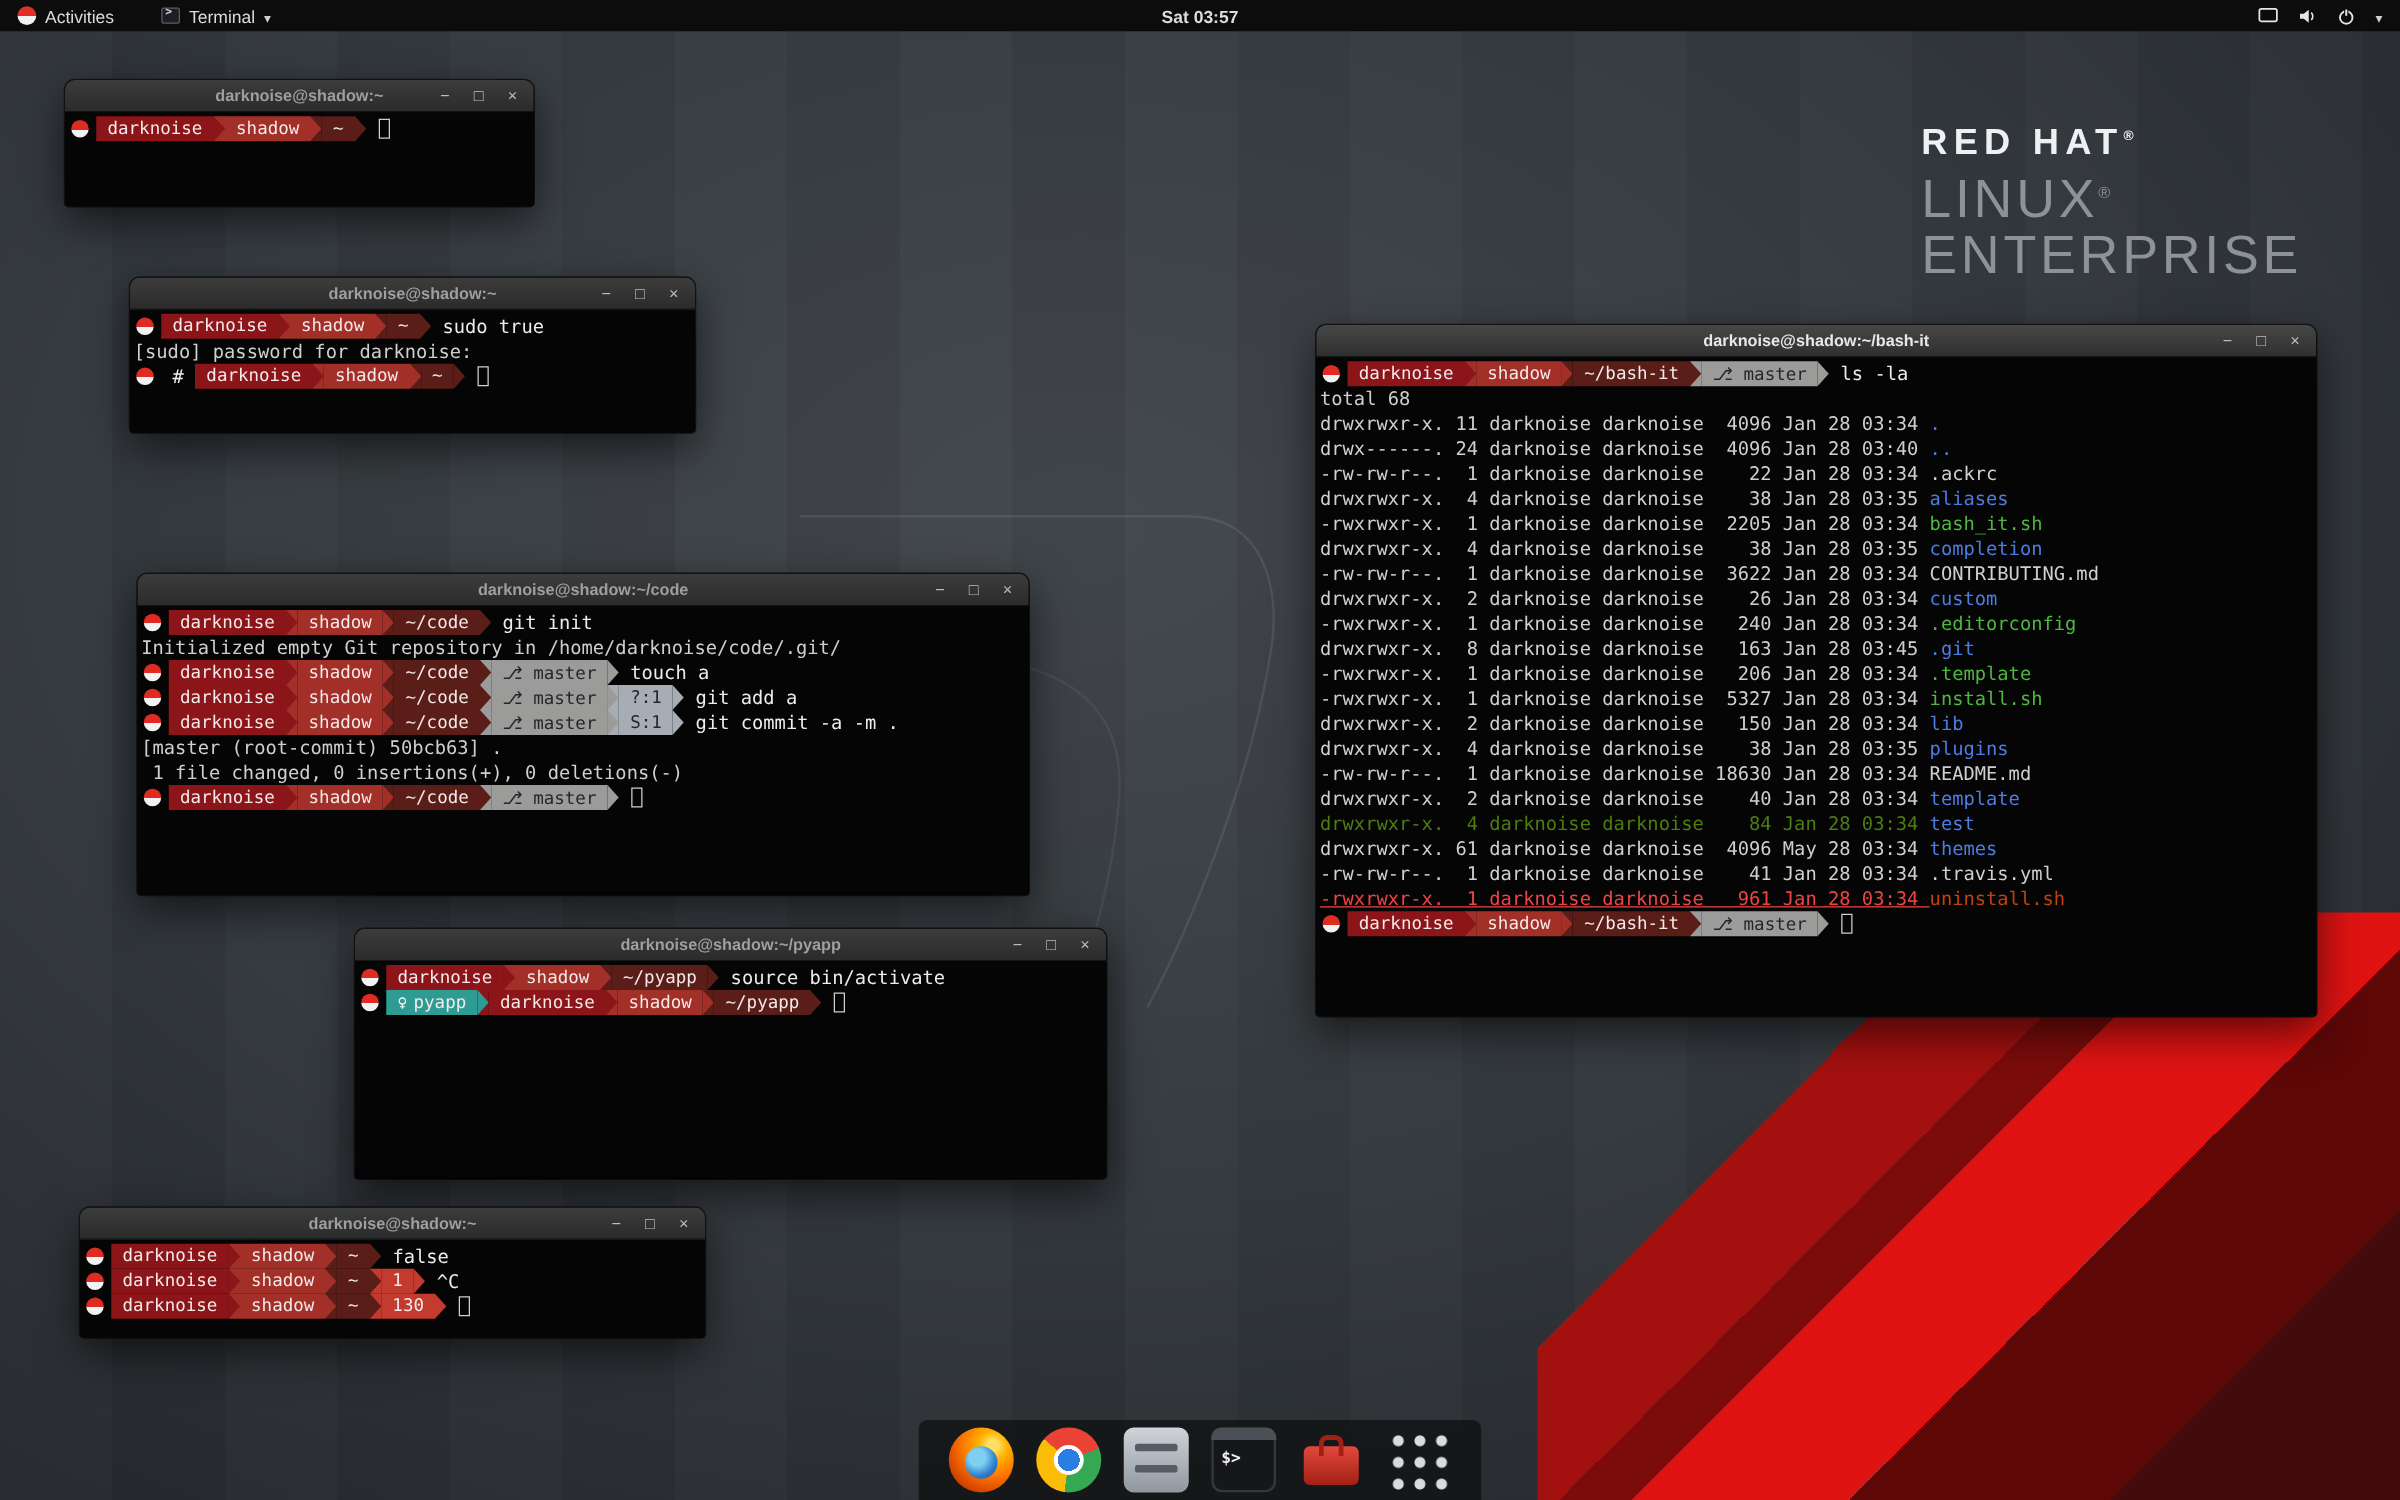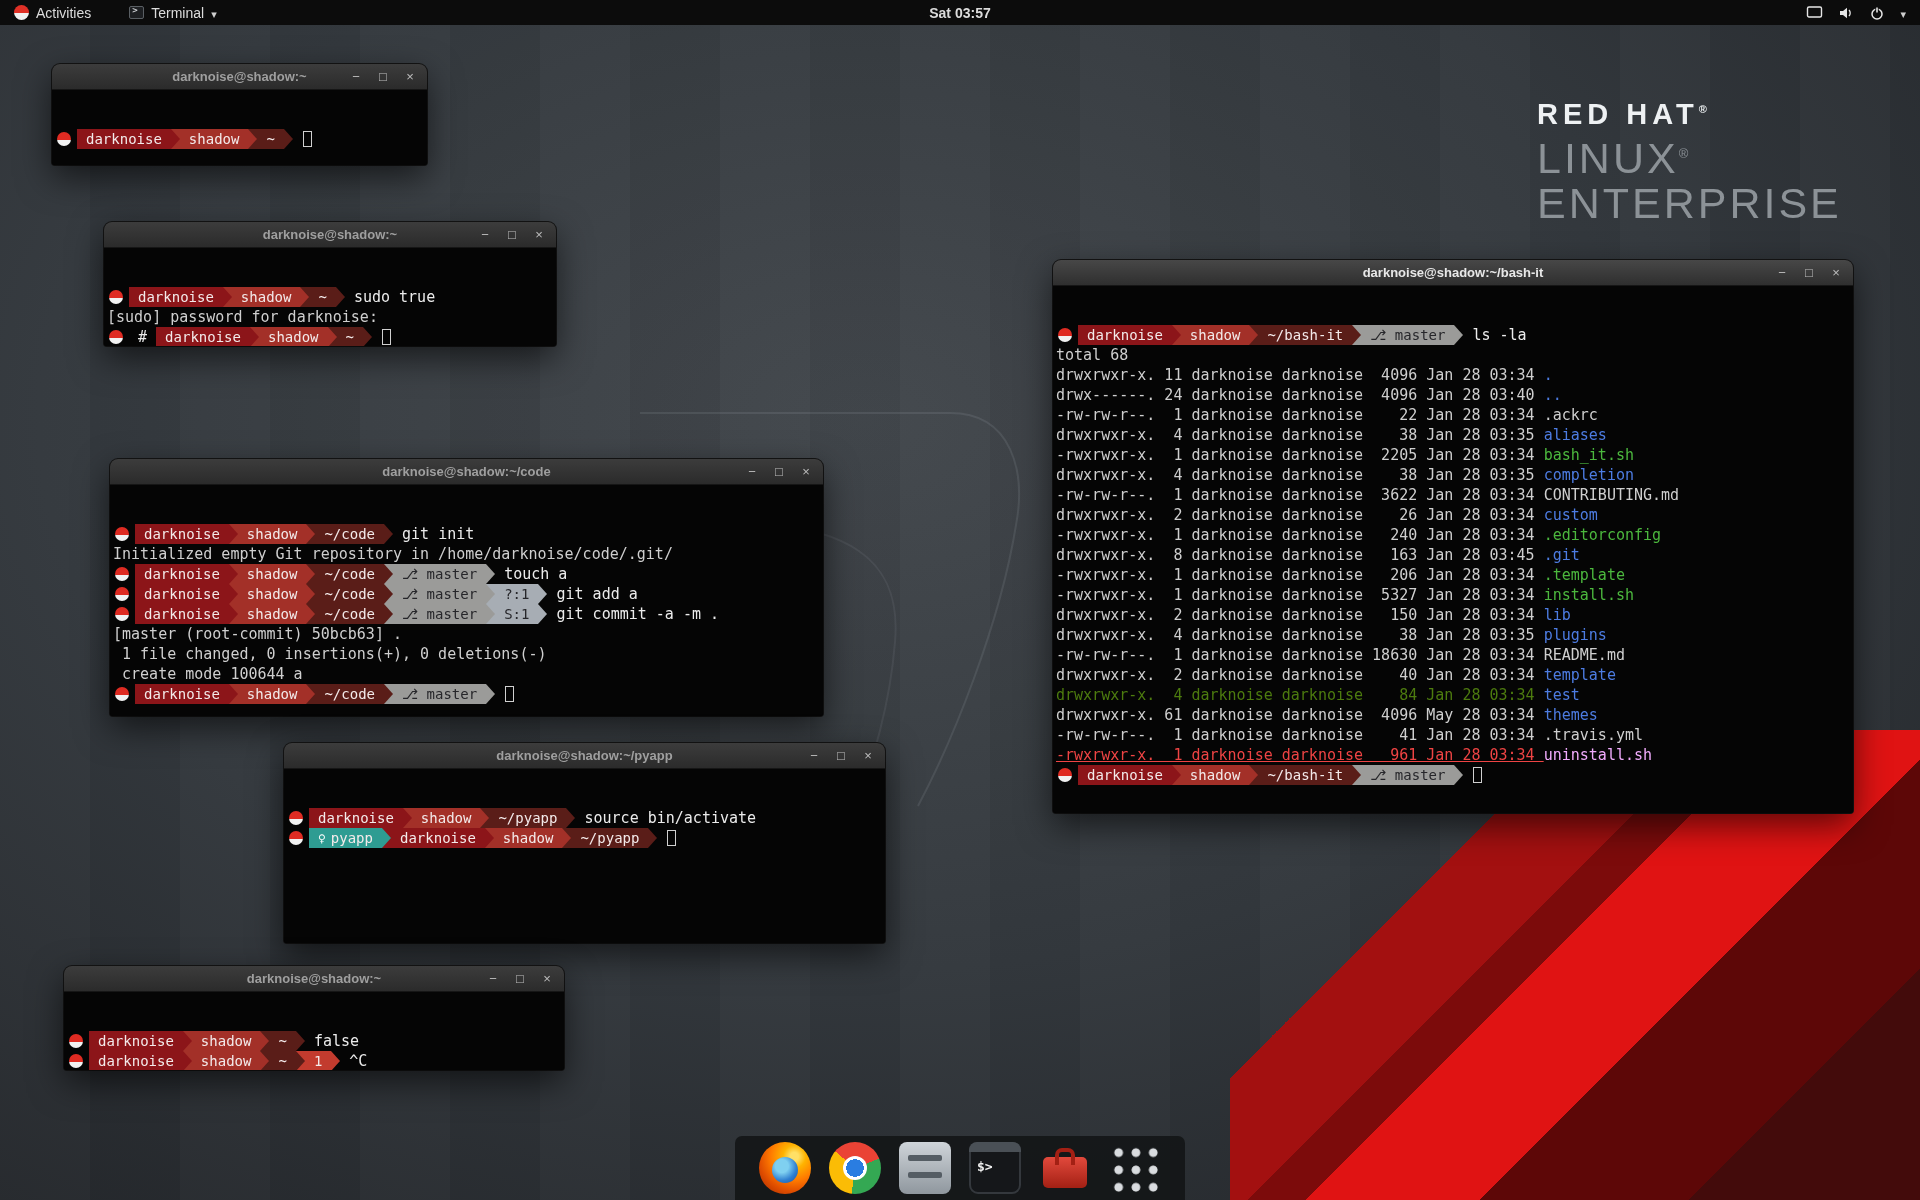--- a/index.html
+++ b/index.html
@@ -37,21 +37,21 @@
   .window{position:absolute;background:#050505;border-radius:8px 8px 3px 3px;overflow:hidden;
     box-shadow:0 12px 34px rgba(0,0,0,0.6), 0 0 0 1px #151515;}
   .titlebar{height:26px;background:linear-gradient(#3c3c3c,#2b2b2b);border-bottom:1px solid #161616;
     display:flex;align-items:center;position:relative;}
   .title{position:absolute;left:0;right:0;text-align:center;font-size:13px;font-weight:bold;color:#9f9f9f;pointer-events:none;}
   .focused .titlebar{background:linear-gradient(#474747,#2f2f2f);}
   .focused .title{color:#e8e8e8;}
   .winbtns{margin-left:auto;display:flex;gap:15px;padding-right:11px;z-index:1;}
   .wbtn{color:#bdbdbd;font-size:13px;line-height:26px;width:12px;text-align:center;cursor:default;}
   .term{position:absolute;top:26px;left:0;right:0;bottom:0;background:#050505;padding:3px 3px;
-    font-family:"DejaVu Sans Mono",monospace;font-size:15px;color:#d3d3d3;overflow:hidden;margin-top:36px;}
+    font-family:"DejaVu Sans Mono",monospace;font-size:15px;color:#d3d3d3;overflow:hidden;}
   .line{display:flex;align-items:center;height:20px;white-space:pre;}
   .seg{display:flex;align-items:center;height:20px;padding:0 9px;font-size:14px;flex:none;}
   .arr{width:0;height:0;border-top:10px solid transparent;border-bottom:10px solid transparent;
     border-left:9px solid transparent;flex:none;}
   .cursor{width:9px;height:16px;border:1px solid #d0d0d0;display:inline-block;flex:none;margin-left:1px;}
   .lic{width:14px;height:14px;border-radius:50%;margin:0 6px 0 2px;flex:none;
     background:linear-gradient(180deg,#df2b22 0 55%, #f2f2f2 55%);}
   .tic{margin-right:5px;}
   .tic.python-icon::before{content:"♀";color:#ffffff;font-size:13px;}
 
@@ -147,21 +147,20 @@
     </span>
   </div>
   <div class="term">
       <div class="line"><span class="lic"></span><span class="seg" style="background: rgb(140, 21, 25); color: rgb(243, 234, 234);">darknoise</span><span class="arr" style="border-left-color: rgb(140, 21, 25); border-top-color: rgb(163, 48, 40); border-bottom-color: rgb(163, 48, 40);"></span><span class="seg" style="background: rgb(163, 48, 40); color: rgb(243, 234, 234);">shadow</span><span class="arr" style="border-left-color: rgb(163, 48, 40); border-top-color: rgb(90, 29, 24); border-bottom-color: rgb(90, 29, 24);"></span><span class="seg" style="background: rgb(90, 29, 24); color: rgb(243, 234, 234);">~/code</span><span class="arr" style="border-left-color: rgb(90, 29, 24);"></span><span style="color: rgb(236, 236, 236);"> git init</span></div>
       <div class="line"><span style="color: rgb(207, 207, 207);">Initialized empty Git repository in /home/darknoise/code/.git/</span></div>
       <div class="line"><span class="lic"></span><span class="seg" style="background: rgb(140, 21, 25); color: rgb(243, 234, 234);">darknoise</span><span class="arr" style="border-left-color: rgb(140, 21, 25); border-top-color: rgb(163, 48, 40); border-bottom-color: rgb(163, 48, 40);"></span><span class="seg" style="background: rgb(163, 48, 40); color: rgb(243, 234, 234);">shadow</span><span class="arr" style="border-left-color: rgb(163, 48, 40); border-top-color: rgb(90, 29, 24); border-bottom-color: rgb(90, 29, 24);"></span><span class="seg" style="background: rgb(90, 29, 24); color: rgb(243, 234, 234);">~/code</span><span class="arr" style="border-left-color: rgb(90, 29, 24); border-top-color: rgb(155, 155, 153); border-bottom-color: rgb(155, 155, 153);"></span><span class="seg" style="background: rgb(155, 155, 153); color: rgb(38, 38, 42);">⎇ master</span><span class="arr" style="border-left-color: rgb(155, 155, 153);"></span><span style="color: rgb(236, 236, 236);"> touch a</span></div>
       <div class="line"><span class="lic"></span><span class="seg" style="background: rgb(140, 21, 25); color: rgb(243, 234, 234);">darknoise</span><span class="arr" style="border-left-color: rgb(140, 21, 25); border-top-color: rgb(163, 48, 40); border-bottom-color: rgb(163, 48, 40);"></span><span class="seg" style="background: rgb(163, 48, 40); color: rgb(243, 234, 234);">shadow</span><span class="arr" style="border-left-color: rgb(163, 48, 40); border-top-color: rgb(90, 29, 24); border-bottom-color: rgb(90, 29, 24);"></span><span class="seg" style="background: rgb(90, 29, 24); color: rgb(243, 234, 234);">~/code</span><span class="arr" style="border-left-color: rgb(90, 29, 24); border-top-color: rgb(155, 155, 153); border-bottom-color: rgb(155, 155, 153);"></span><span class="seg" style="background: rgb(155, 155, 153); color: rgb(38, 38, 42);">⎇ master</span><span class="arr" style="border-left-color: rgb(155, 155, 153); border-top-color: rgb(167, 173, 180); border-bottom-color: rgb(167, 173, 180);"></span><span class="seg" style="background: rgb(167, 173, 180); color: rgb(38, 38, 42);">?:1</span><span class="arr" style="border-left-color: rgb(167, 173, 180);"></span><span style="color: rgb(236, 236, 236);"> git add a</span></div>
       <div class="line"><span class="lic"></span><span class="seg" style="background: rgb(140, 21, 25); color: rgb(243, 234, 234);">darknoise</span><span class="arr" style="border-left-color: rgb(140, 21, 25); border-top-color: rgb(163, 48, 40); border-bottom-color: rgb(163, 48, 40);"></span><span class="seg" style="background: rgb(163, 48, 40); color: rgb(243, 234, 234);">shadow</span><span class="arr" style="border-left-color: rgb(163, 48, 40); border-top-color: rgb(90, 29, 24); border-bottom-color: rgb(90, 29, 24);"></span><span class="seg" style="background: rgb(90, 29, 24); color: rgb(243, 234, 234);">~/code</span><span class="arr" style="border-left-color: rgb(90, 29, 24); border-top-color: rgb(155, 155, 153); border-bottom-color: rgb(155, 155, 153);"></span><span class="seg" style="background: rgb(155, 155, 153); color: rgb(38, 38, 42);">⎇ master</span><span class="arr" style="border-left-color: rgb(155, 155, 153); border-top-color: rgb(167, 173, 180); border-bottom-color: rgb(167, 173, 180);"></span><span class="seg" style="background: rgb(167, 173, 180); color: rgb(38, 38, 42);">S:1</span><span class="arr" style="border-left-color: rgb(167, 173, 180);"></span><span style="color: rgb(236, 236, 236);"> git commit -a -m .</span></div>
       <div class="line"><span style="color: rgb(207, 207, 207);">[master (root-commit) 50bcb63] .</span></div>
       <div class="line"><span style="color: rgb(207, 207, 207);"> 1 file changed, 0 insertions(+), 0 deletions(-)</span></div>
-      <div class="line"><span style="color: rgb(207, 207, 207);"> create mode 100644 a</span></div>
       <div class="line"><span class="lic"></span><span class="seg" style="background: rgb(140, 21, 25); color: rgb(243, 234, 234);">darknoise</span><span class="arr" style="border-left-color: rgb(140, 21, 25); border-top-color: rgb(163, 48, 40); border-bottom-color: rgb(163, 48, 40);"></span><span class="seg" style="background: rgb(163, 48, 40); color: rgb(243, 234, 234);">shadow</span><span class="arr" style="border-left-color: rgb(163, 48, 40); border-top-color: rgb(90, 29, 24); border-bottom-color: rgb(90, 29, 24);"></span><span class="seg" style="background: rgb(90, 29, 24); color: rgb(243, 234, 234);">~/code</span><span class="arr" style="border-left-color: rgb(90, 29, 24); border-top-color: rgb(155, 155, 153); border-bottom-color: rgb(155, 155, 153);"></span><span class="seg" style="background: rgb(155, 155, 153); color: rgb(38, 38, 42);">⎇ master</span><span class="arr" style="border-left-color: rgb(155, 155, 153);"></span><span> </span><span class="cursor"></span></div>
     </div>
 </div>
 
 <div class="window w3">
   <div class="titlebar">
     <span class="title">darknoise@shadow:~/pyapp</span>
     <span class="winbtns">
       <span class="wbtn">−</span>
       <span class="wbtn">□</span>
@@ -214,21 +213,21 @@
       <div class="line"><span style="color: rgb(207, 207, 207);">drwxrwxr-x.  8 darknoise darknoise   163 Jan 28 03:45 </span><span style="color: rgb(77, 124, 226);">.git</span></div>
       <div class="line"><span style="color: rgb(207, 207, 207);">-rwxrwxr-x.  1 darknoise darknoise   206 Jan 28 03:34 </span><span style="color: rgb(76, 184, 62);">.template</span></div>
       <div class="line"><span style="color: rgb(207, 207, 207);">-rwxrwxr-x.  1 darknoise darknoise  5327 Jan 28 03:34 </span><span style="color: rgb(76, 184, 62);">install.sh</span></div>
       <div class="line"><span style="color: rgb(207, 207, 207);">drwxrwxr-x.  2 darknoise darknoise   150 Jan 28 03:34 </span><span style="color: rgb(77, 124, 226);">lib</span></div>
       <div class="line"><span style="color: rgb(207, 207, 207);">drwxrwxr-x.  4 darknoise darknoise    38 Jan 28 03:35 </span><span style="color: rgb(77, 124, 226);">plugins</span></div>
       <div class="line"><span style="color: rgb(207, 207, 207);">-rw-rw-r--.  1 darknoise darknoise 18630 Jan 28 03:34 </span><span style="color: rgb(207, 207, 207);">README.md</span></div>
       <div class="line"><span style="color: rgb(207, 207, 207);">drwxrwxr-x.  2 darknoise darknoise    40 Jan 28 03:34 </span><span style="color: rgb(77, 124, 226);">template</span></div>
       <div class="line"><span style="color: #4d7c0f;">drwxrwxr-x.  4 darknoise darknoise    84 Jan 28 03:34 </span><span style="color: rgb(77, 124, 226);">test</span></div>
       <div class="line"><span style="color: rgb(207, 207, 207);">drwxrwxr-x. 61 darknoise darknoise  4096 May 28 03:34 </span><span style="color: rgb(77, 124, 226);">themes</span></div>
       <div class="line"><span style="color: rgb(207, 207, 207);">-rw-rw-r--.  1 darknoise darknoise    41 Jan 28 03:34 </span><span style="color: rgb(207, 207, 207);">.travis.yml</span></div>
-      <div class="line"><span style="color: #ef4444; text-decoration: underline;">-rwxrwxr-x.  1 darknoise darknoise   961 Jan 28 03:34 </span><span style="color: #f0abfc;">uninstall.sh</span></div>
+      <div class="line"><span style="color: #ef4444; text-decoration: underline;">-rwxrwxr-x.  1 darknoise darknoise   961 Jan 28 03:34 </span><span style="color: #c2410c;">uninstall.sh</span></div>
       <div class="line"><span class="lic"></span><span class="seg" style="background: rgb(140, 21, 25); color: rgb(243, 234, 234);">darknoise</span><span class="arr" style="border-left-color: rgb(140, 21, 25); border-top-color: rgb(163, 48, 40); border-bottom-color: rgb(163, 48, 40);"></span><span class="seg" style="background: rgb(163, 48, 40); color: rgb(243, 234, 234);">shadow</span><span class="arr" style="border-left-color: rgb(163, 48, 40); border-top-color: rgb(90, 29, 24); border-bottom-color: rgb(90, 29, 24);"></span><span class="seg" style="background: rgb(90, 29, 24); color: rgb(243, 234, 234);">~/bash-it</span><span class="arr" style="border-left-color: rgb(90, 29, 24); border-top-color: rgb(155, 155, 153); border-bottom-color: rgb(155, 155, 153);"></span><span class="seg" style="background: rgb(155, 155, 153); color: rgb(38, 38, 42);">⎇ master</span><span class="arr" style="border-left-color: rgb(155, 155, 153);"></span><span> </span><span class="cursor"></span></div>
     </div>
 </div>
 
 <div class="dock">
     <div class="dock-icon di-firefox"></div>
     <div class="dock-icon di-chrome"></div>
     <div class="dock-icon di-files"></div>
     <div class="dock-icon di-terminal"></div>
     <div class="dock-icon di-toolbox"></div>

